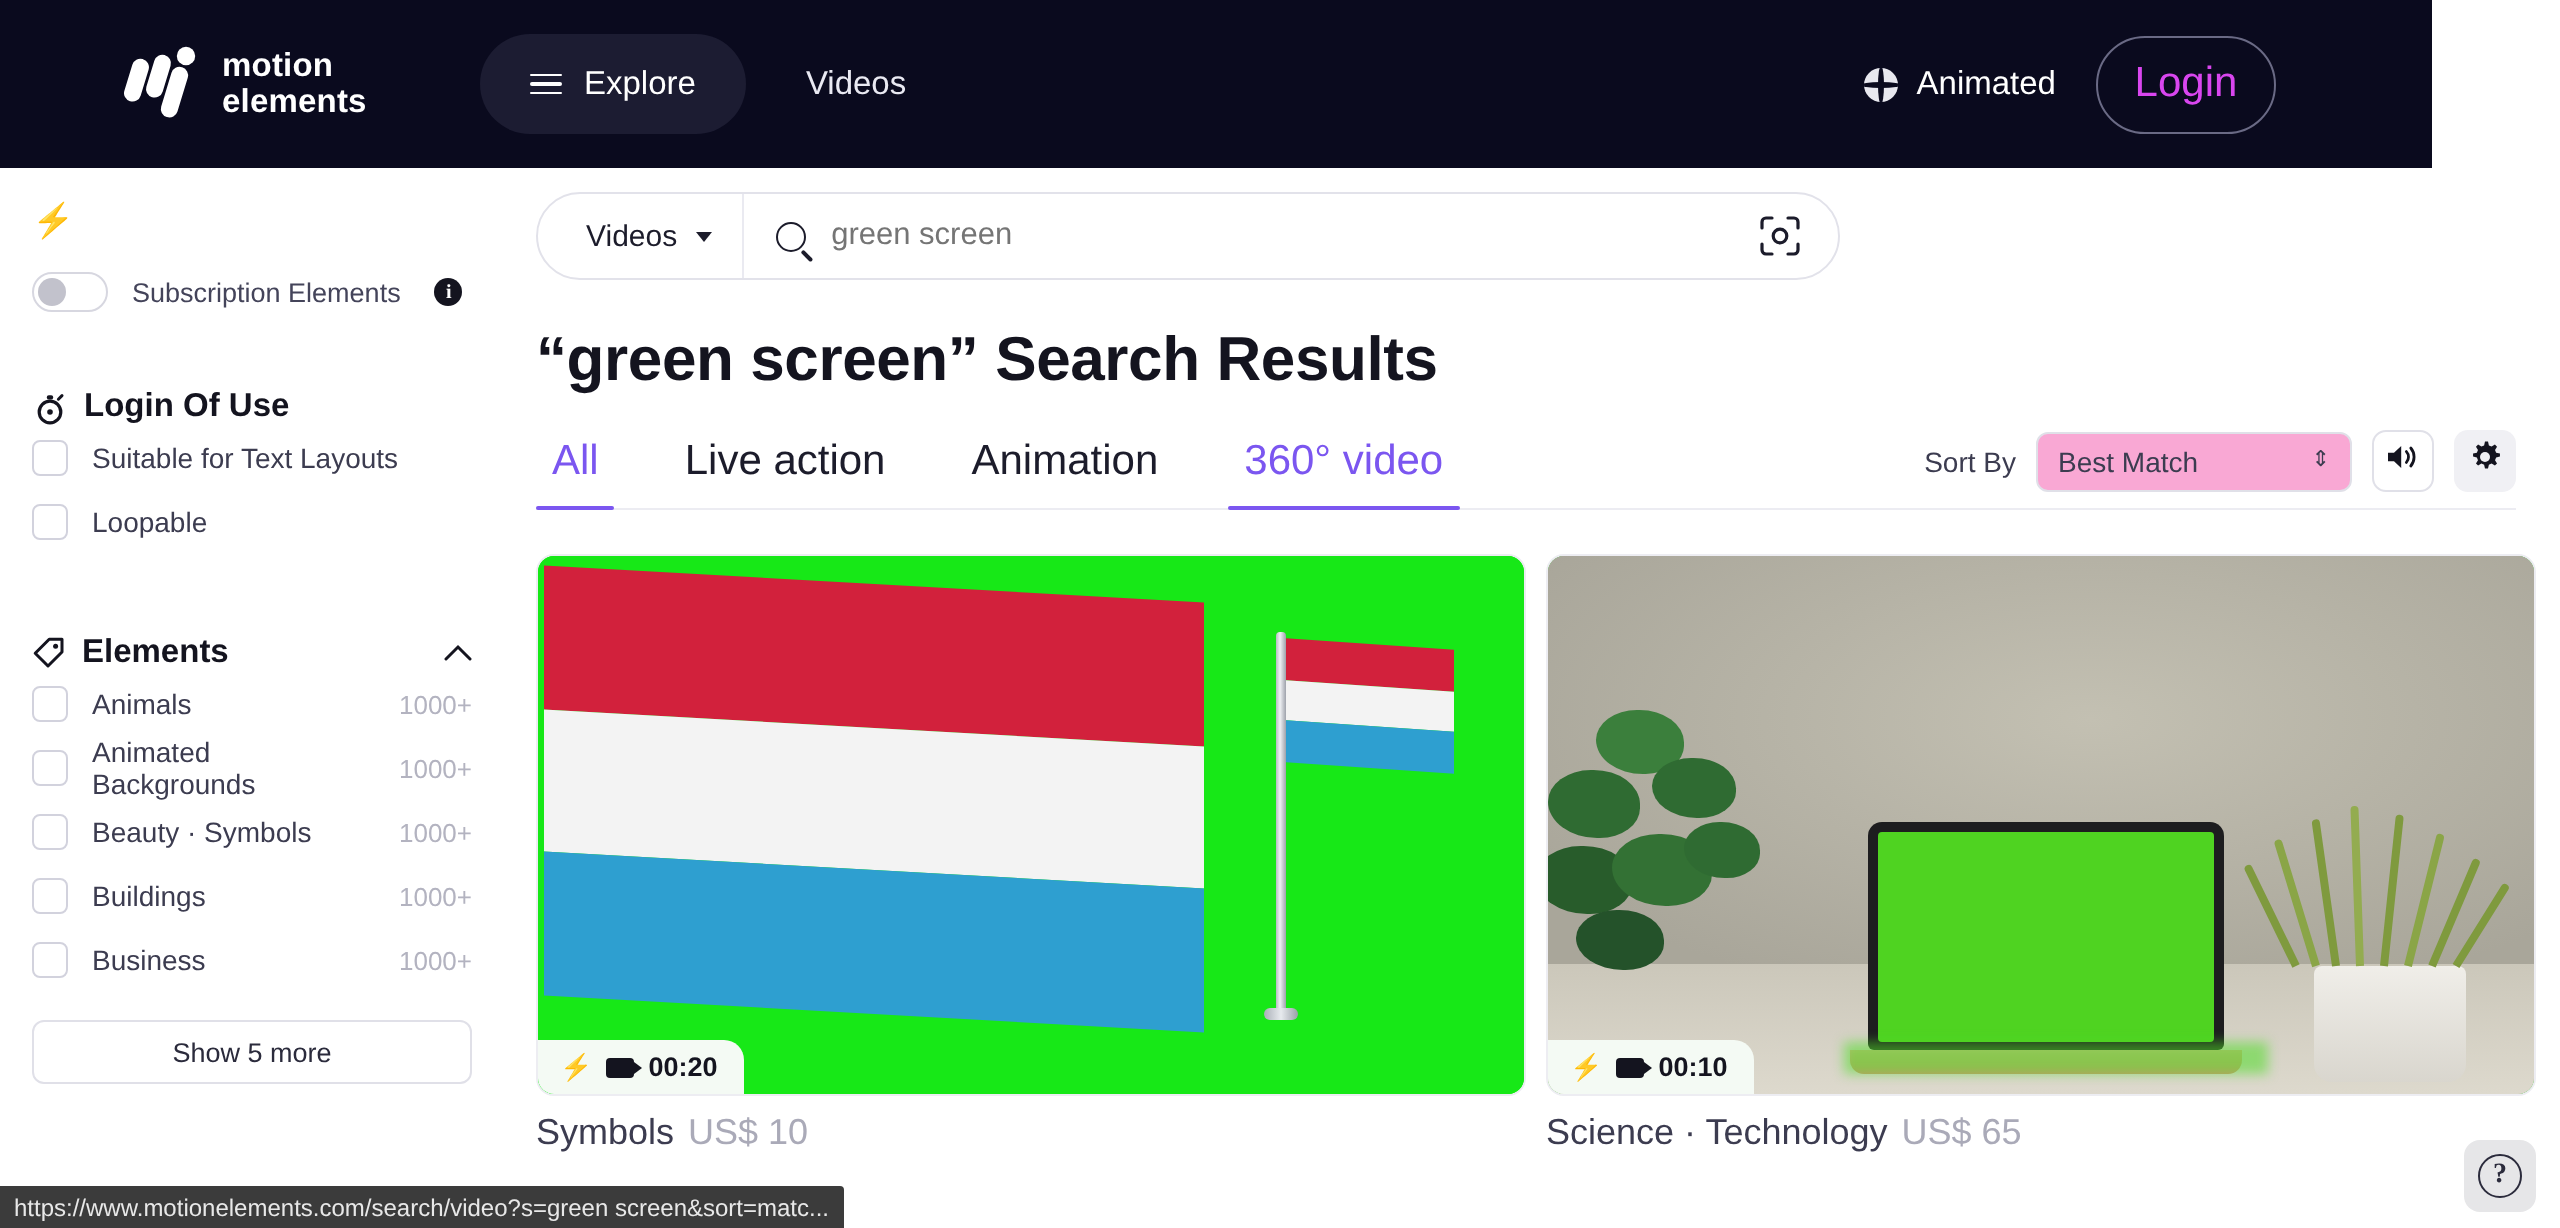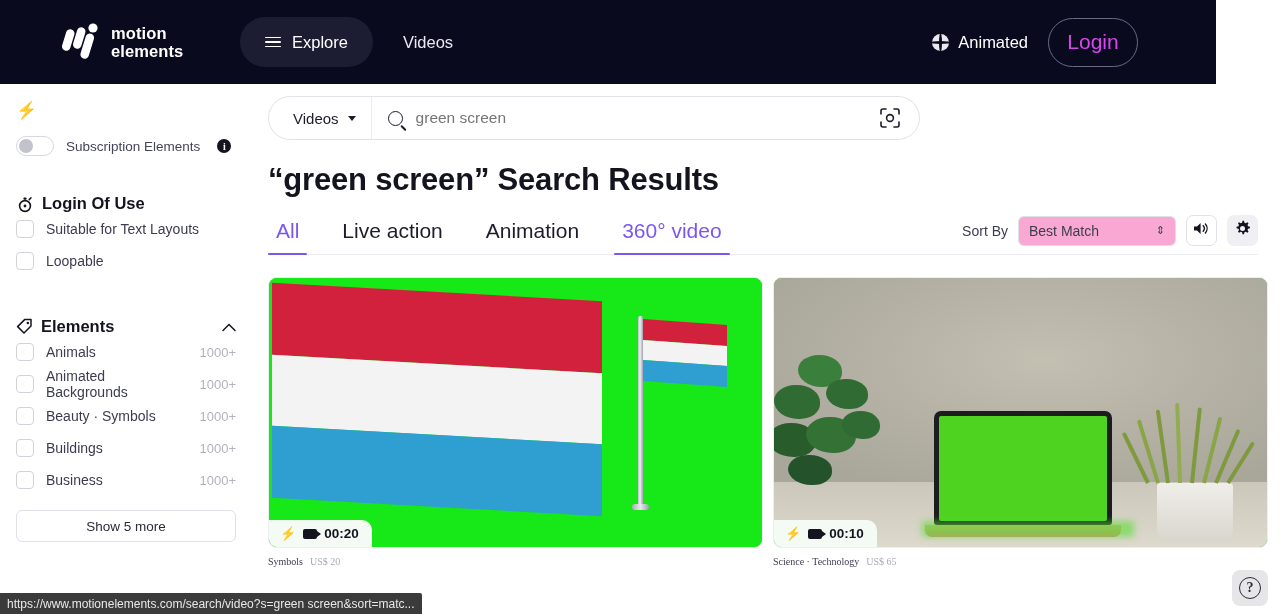--- a/index.html
+++ b/index.html
@@ -230,22 +230,22 @@
   .cam-glyph {
     width: 14px; height: 10px; background: #14141f;
     border-radius: 2px; position: relative; flex: 0 0 14px;
   }
   .cam-glyph::after {
     content: ""; position: absolute; right: -4px; top: 2px;
     border-top: 3px solid transparent; border-bottom: 3px solid transparent;
     border-left: 4px solid #14141f;
   }
   .meta {
-    margin-top: 8px; font-size: 10px; color: #3c3c50;
-    display: flex; gap: 7px; font-family: Liberation Serif, serif;
+    margin-top: 8px; font-size: 18px; color: #3c3c50;
+    display: flex; gap: 7px;
   }
   .meta .price { color: #aaaab8; }
 
   
   .flag-art { position: absolute; inset: 0; background: #17e817; }
   .flag-big {
     position: absolute; left: 3px; top: 14px; width: 330px; height: 215px;
     transform: skewY(3.2deg);
   }
   .flag-big i { display: block; width: 100%; height: 33.33%; }
@@ -551,21 +551,21 @@
             </div>
           </div>
           <div class="badge">
             <span class="b-bolt">⚡</span>
             <span class="cam-glyph"></span>
             <span>00:20</span>
           </div>
         </div>
         <div class="meta">
           <span>Symbols</span>
-          <span class="price">US$ 20</span>
+          <span class="price">US$ 10</span>
         </div>
       </div>
 
       <div class="card">
         <div class="thumb">
           <div class="desk">
             <div class="desk-wall"></div>
             <div class="desk-table"></div>
 
             <div class="monstera">

